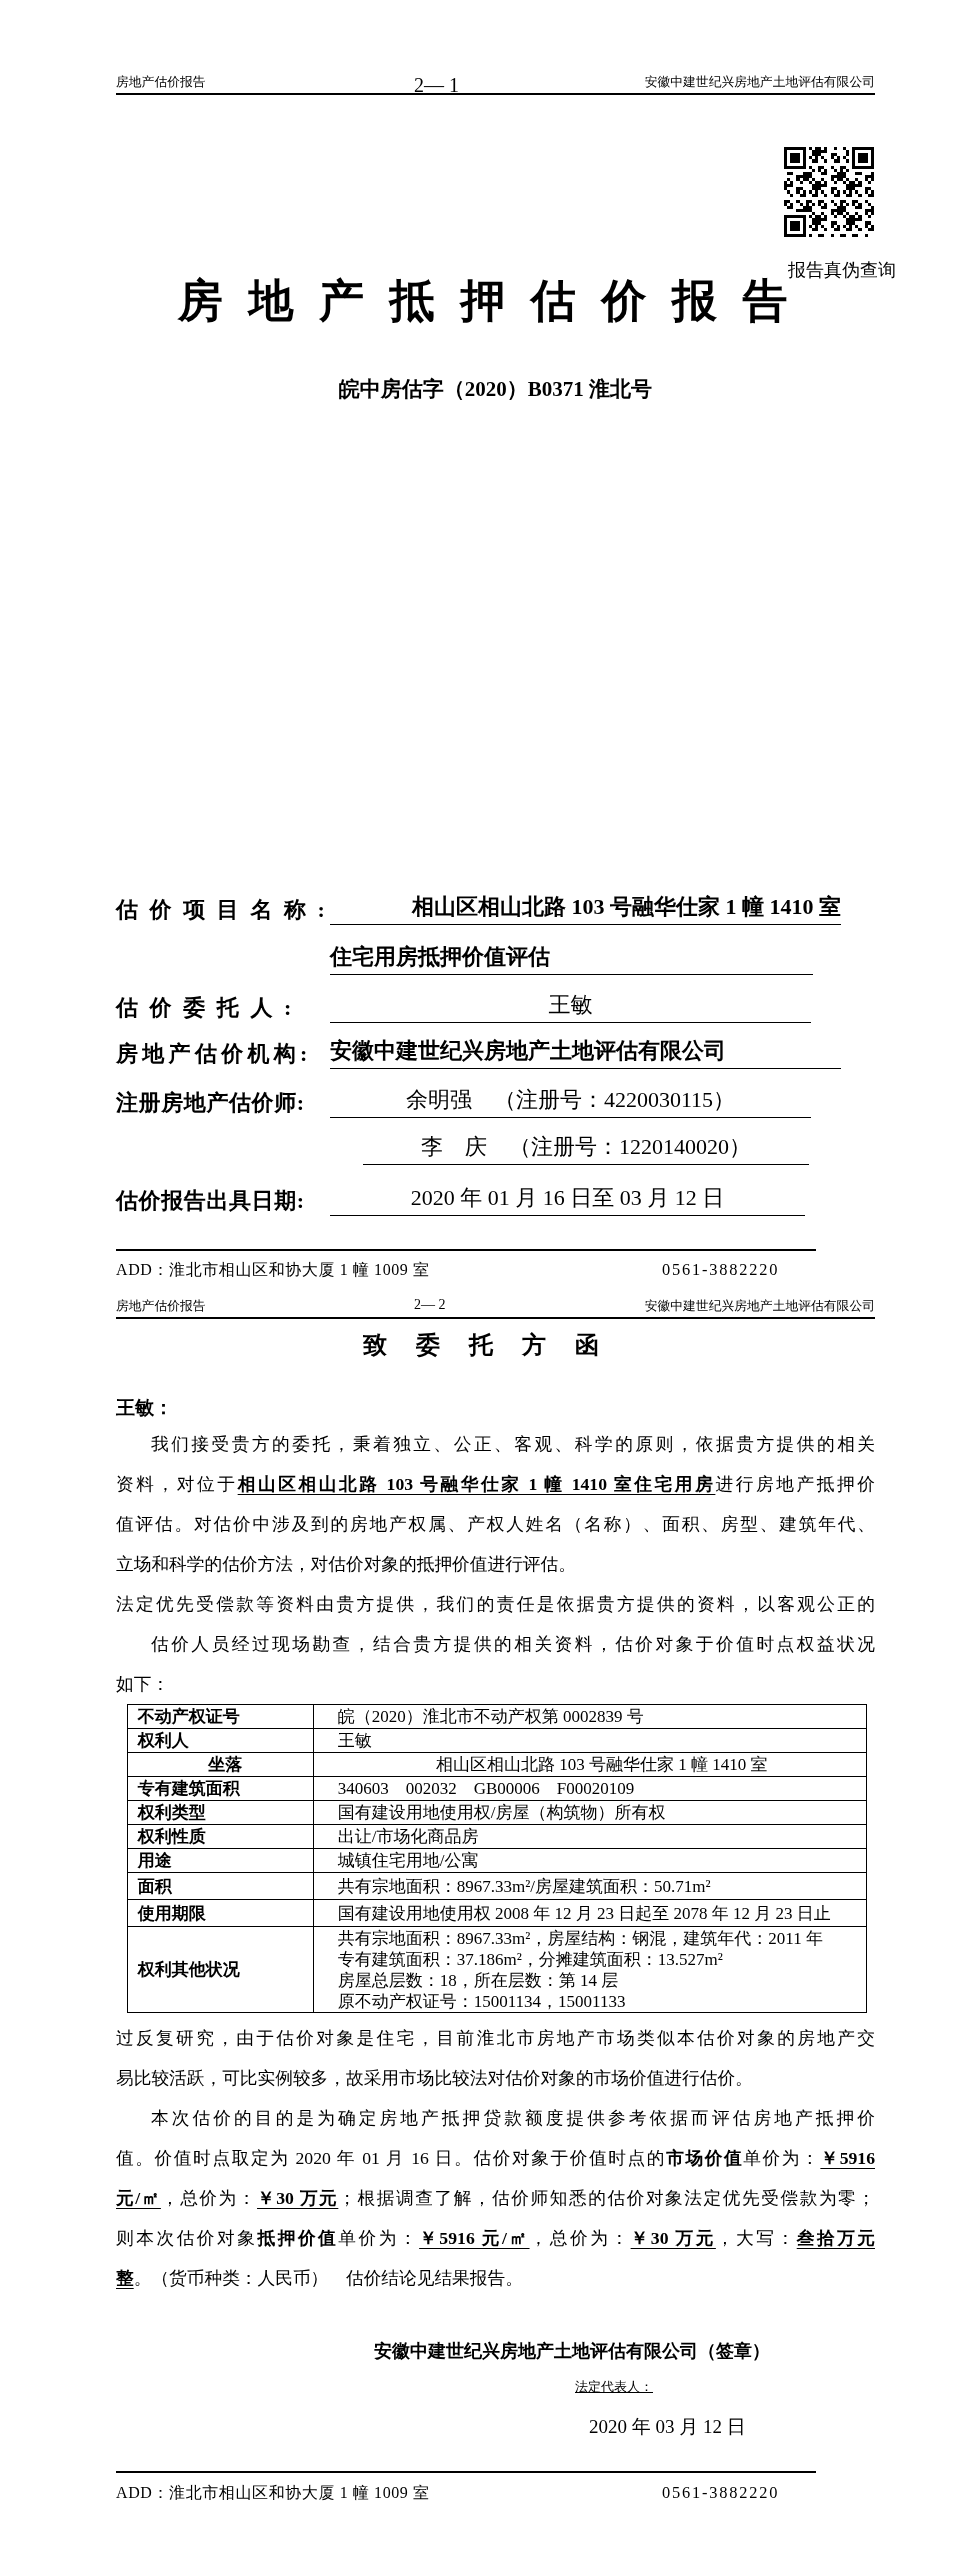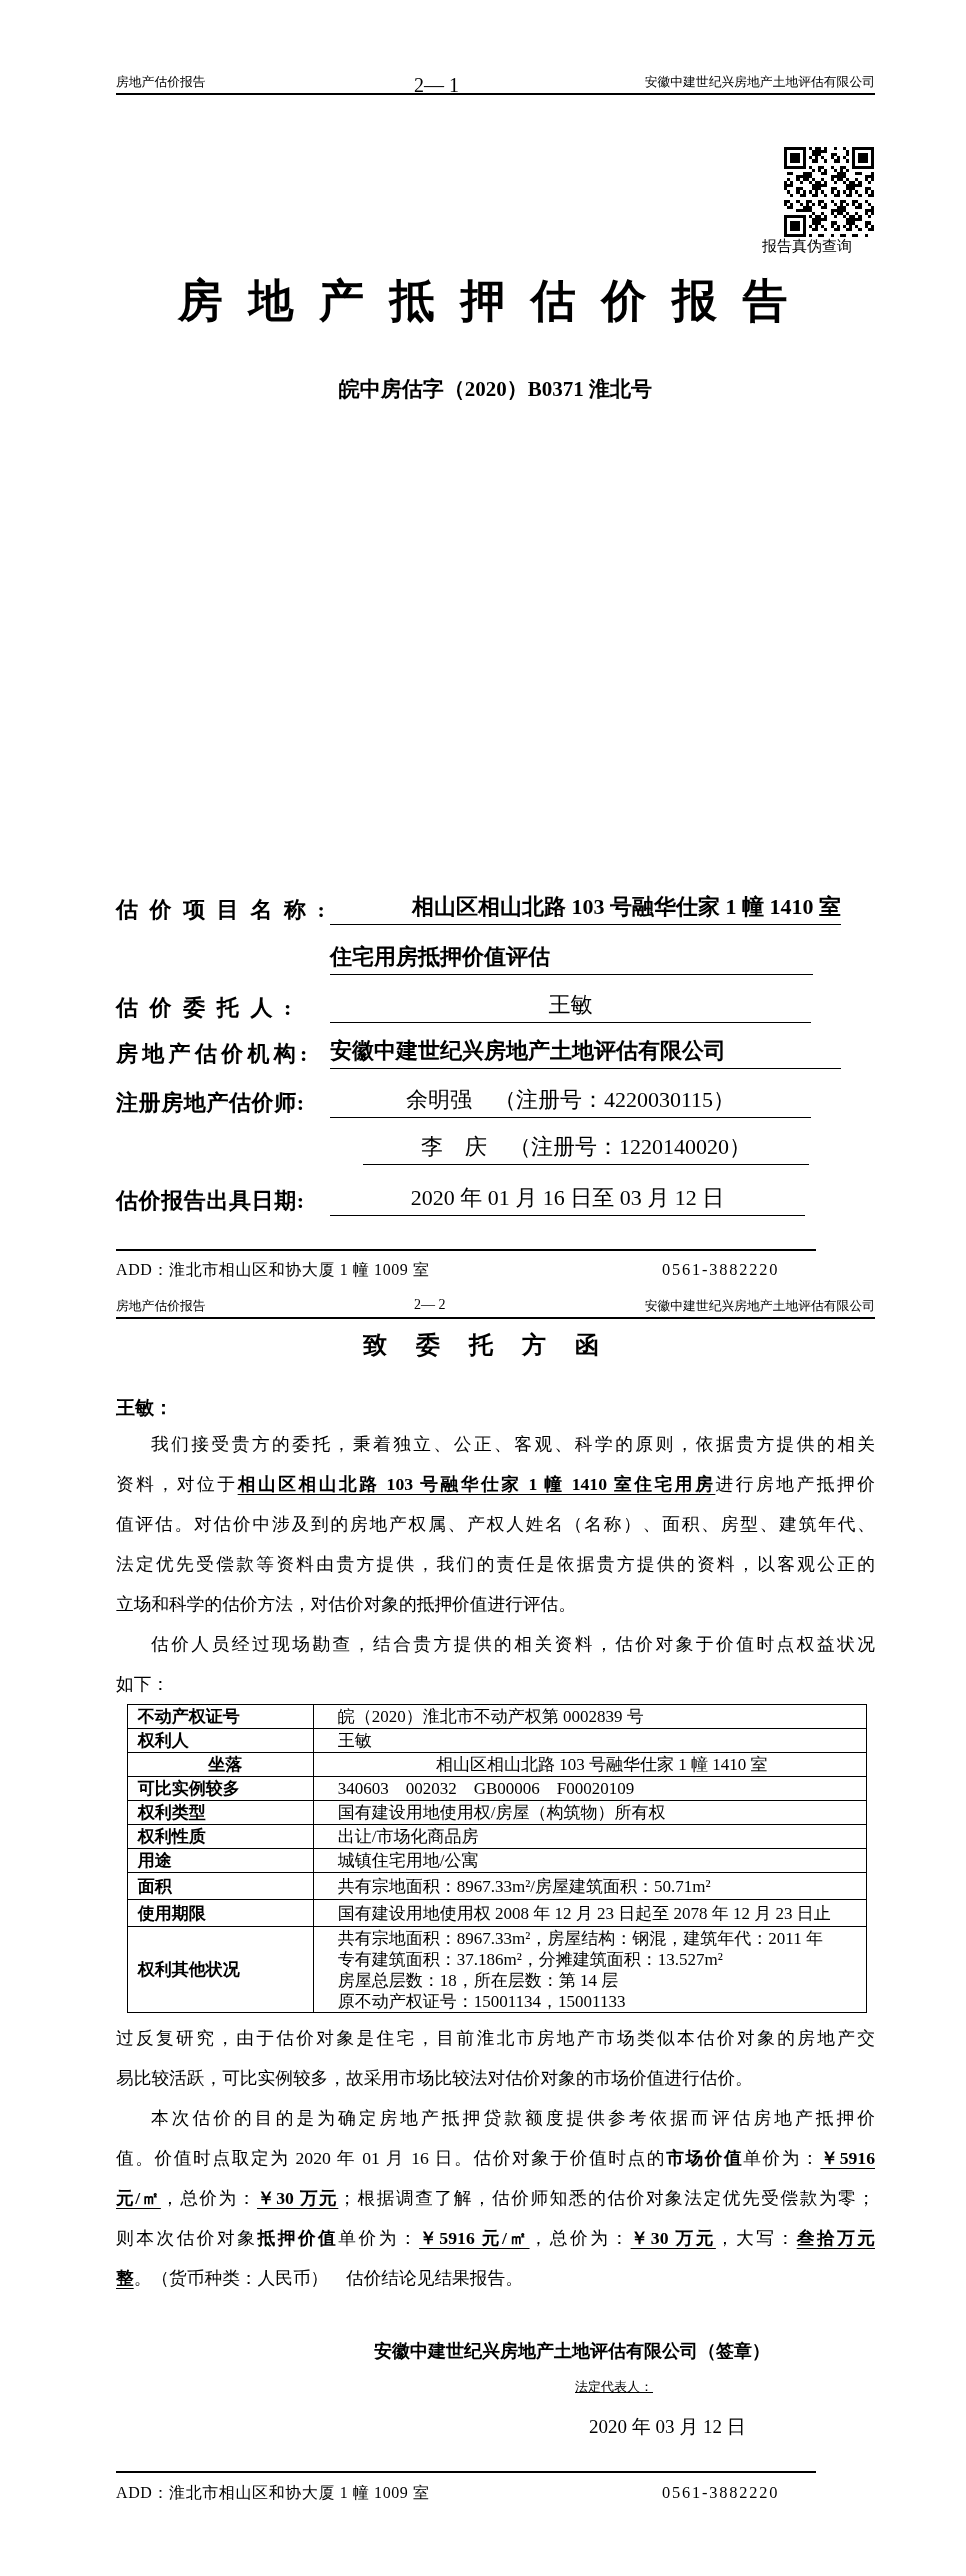--- a/index.html
+++ b/index.html
@@ -12,21 +12,21 @@
     font-family:"Liberation Serif","DejaVu Serif",serif;
     overflow:hidden;
   }
   .abs{position:absolute;}
   .rule{position:absolute;height:2.4px;background:#000;}
   .hdr{font-size:12.8px;white-space:nowrap;}
   
   .p1-title{left:116px;top:271px;width:759px;font-size:45px;font-weight:bold;letter-spacing:25.6px;text-align:center;white-space:nowrap;}
   .p1-sub{left:116px;top:375px;width:759px;font-size:21px;font-weight:bold;text-align:center;}
   .qr-wrap{left:784px;top:147px;width:90px;height:90px;}
-  .qr-cap{left:762px;top:237px;width:134px;font-size:15px;text-align:left;}
+  .qr-cap{left:762px;top:258px;width:134px;font-size:18px;text-align:right;}
   .frow{position:absolute;left:116px;width:759px;display:flex;align-items:flex-end;font-size:22px;white-space:nowrap;}
   .flab{flex:none;width:214px;font-weight:bold;}
   .fval{border-bottom:1.8px solid #000;padding-bottom:2.4px;}
   .ls-wide{letter-spacing:11.6px;}
   .ls-mid{letter-spacing:4.3px;}
   .ls-sm{letter-spacing:0.6px;}
   .vc{text-align:center;}
   .vb{font-weight:bold;}
   .ftr-add{font-size:16px;letter-spacing:0.6px;white-space:nowrap;}
   .ftr-tel{font-size:16.4px;letter-spacing:1.8px;white-space:nowrap;}
@@ -381,42 +381,42 @@
   <div class="abs hdr" style="right:91px;top:1298px;">安徽中建世纪兴房地产土地评估有限公司</div>
   <div class="rule" style="left:116px;top:1317px;width:759px;"></div>
 
   <div class="abs p2-title">致委托方函</div>
   <div class="abs salut">王敏：</div>
 
   <div class="para" style="top:1424px;">
     <div class="ln ind"><span>我们接受贵方的委托，秉着独立、公正、客观、科学的原则，依据贵方提供的相关</span></div>
     <div class="ln"><span>资料，对位于</span><span class="r-bu">相山区相山北路 103 号融华仕家 1 幢 1410 室住宅用房</span><span>进行房地产抵押价</span></div>
     <div class="ln"><span>值评估。对估价中涉及到的房地产权属、产权人姓名（名称）、面积、房型、建筑年代、</span></div>
+    <div class="ln nojust"><span>立场和科学的估价方法，对估价对象的抵押价值进行评估。</span></div>
     <div class="ln"><span>法定优先受偿款等资料由贵方提供，我们的责任是依据贵方提供的资料，以客观公正的</span></div>
-    <div class="ln nojust"><span>立场和科学的估价方法，对估价对象的抵押价值进行评估。</span></div>
     <div class="ln ind"><span>估价人员经过现场勘查，结合贵方提供的相关资料，估价对象于价值时点权益状况</span></div>
     <div class="ln nojust"><span>如下：</span></div>
   </div>
 
   <table class="infotbl">
     <tbody>
         <tr style="height:24px;">
           <td class="lab">不动产权证号</td>
           <td class="val">皖（2020）淮北市不动产权第 0002839 号</td>
         </tr>
     <tr style="height:24px;">
           <td class="lab">权利人</td>
           <td class="val">王敏</td>
         </tr>
     <tr style="height:24px;text-align:center;">
           <td class="lab">坐落</td>
           <td class="val">相山区相山北路 103 号融华仕家 1 幢 1410 室</td>
         </tr>
     <tr style="height:24px;">
-          <td class="lab">可比实例较多</td>
+          <td class="lab">专有建筑面积</td>
           <td class="val">340603　002032　GB00006　F00020109</td>
         </tr>
     <tr style="height:23px;">
           <td class="lab">权利类型</td>
           <td class="val">国有建设用地使用权/房屋（构筑物）所有权</td>
         </tr>
     <tr style="height:23px;font-family:Liberation Serif, serif;">
           <td class="lab">权利性质</td>
           <td class="val">出让/市场化商品房</td>
         </tr>

